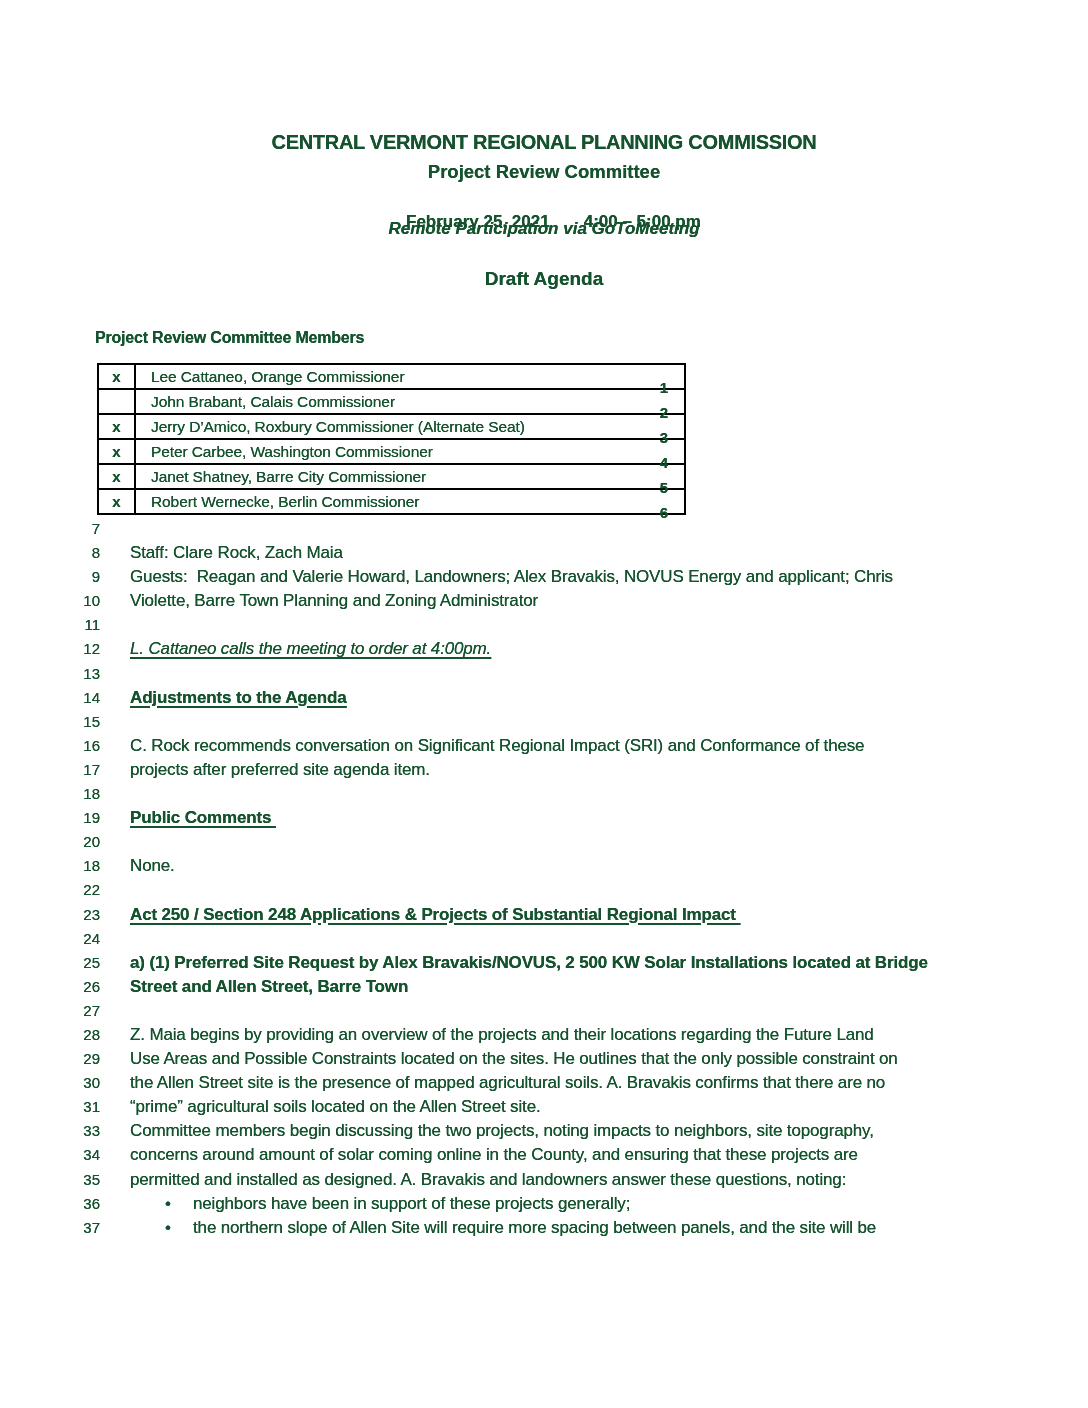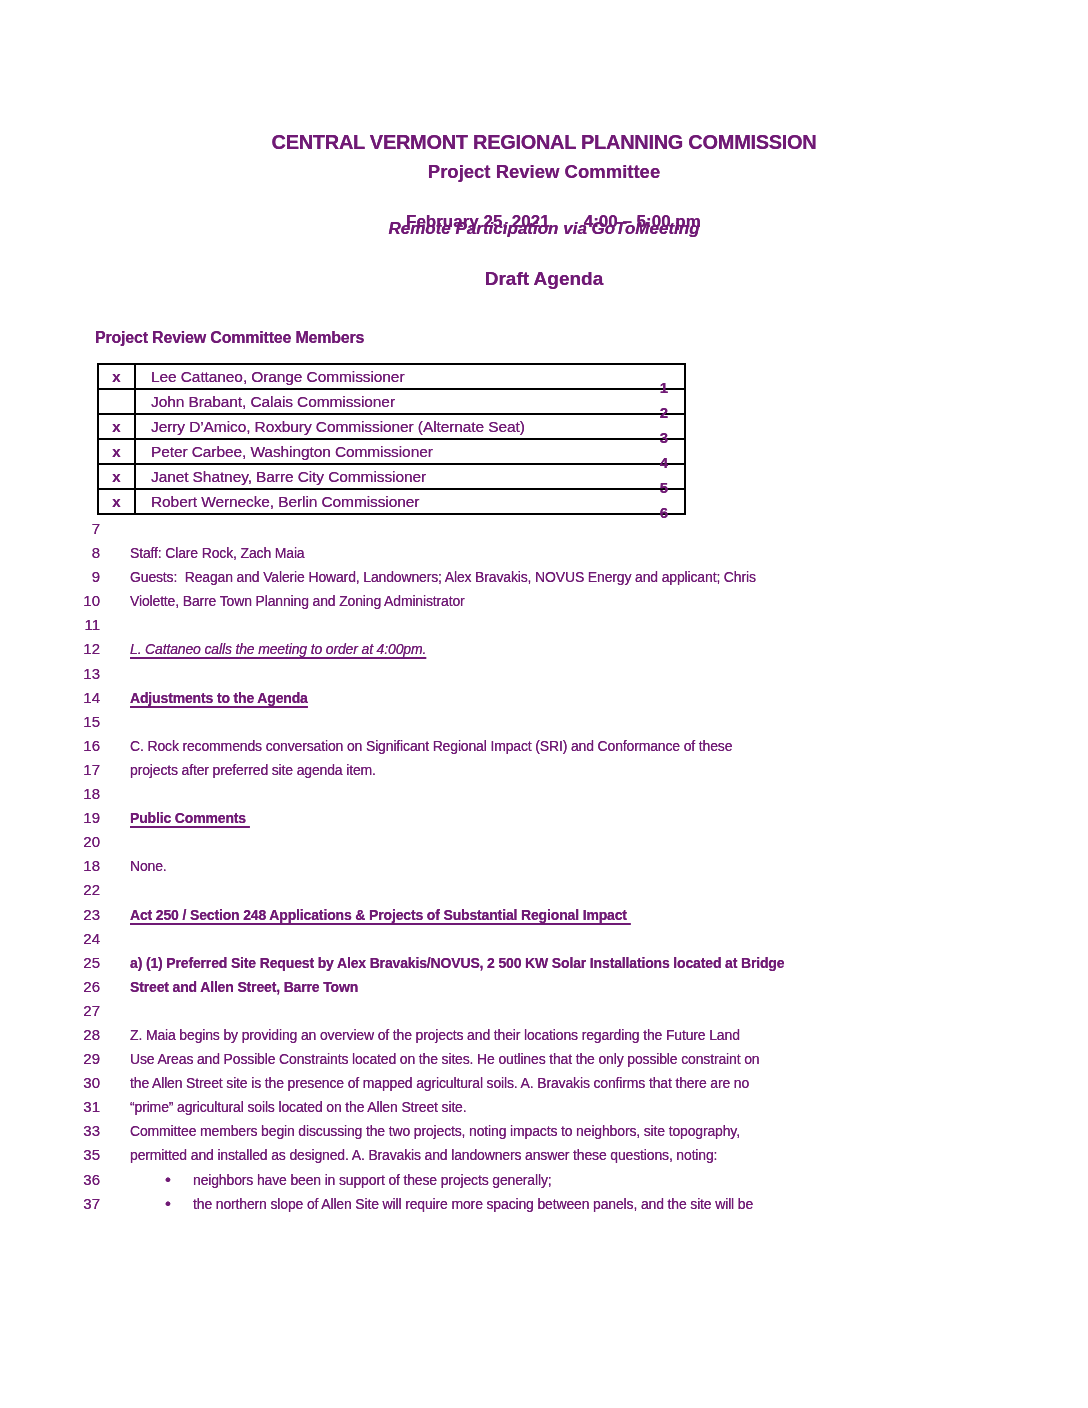--- a/index.html
+++ b/index.html
@@ -1,21 +1,21 @@
 <!DOCTYPE html>
 <html><head>
 <meta charset="utf-8">
 <style>
   html,body{margin:0;padding:0;background:#e8e8e8;}
   .page{
     position:relative;
     width:1088px;height:1408px;
     background:#ffffff;
     font-family:"Liberation Sans", sans-serif;
-    color:#701a75;
+    color:#14532d;
     overflow:hidden;
     text-shadow:0 0 0.5px currentColor; 
   }
   
   .hline{position:absolute;left:0;width:100%;text-align:center;font-weight:700;white-space:pre;}
   .h-org{top:131px;font-size:20px;letter-spacing:-0.3px;}
   .h-com{top:161px;font-size:18.5px;}
   .h-dt{top:192px;font-size:17px;}
   .h-dt .time{margin-left:34px;text-align:right;}
   .h-mode{top:219px;font-size:17px;font-style:italic;}
@@ -43,21 +43,21 @@
     position:absolute;right:16px;bottom:-7px;z-index:2;
     font-size:15px;font-weight:700;line-height:1;
   }
   
   .lines{position:absolute;top:517px;left:0;width:1060px;}
   .ln{position:relative;height:24.1px;line-height:24.1px;padding-left:130px;box-sizing:border-box;}
   .lnum{
     position:absolute;left:0;top:0;width:100px;
     text-align:right;font-size:15px;line-height:24.1px;
   }
-  .lt{font-size:14px;letter-spacing:-0.15px;white-space:pre;}
+  .lt{font-size:17px;letter-spacing:-0.15px;white-space:pre;}
   .lt.b{font-weight:700;}
   .lt.u-b{font-weight:700;text-decoration:underline;text-decoration-thickness:1.5px;text-underline-offset:3px;}
   .lt.u-it{font-style:italic;text-decoration:underline;text-decoration-thickness:1.5px;text-underline-offset:3px;}
   .bullet{display:inline-block;margin-left:35px;width:28px;font-size:17px;}
 </style>
 </head>
 <body>
 
 <div class="page">
 
@@ -124,18 +124,19 @@
     <div class="ln"><span class="lnum">23</span><span class="lt u-b">Act 250 / Section 248 Applications &amp; Projects of Substantial Regional Impact </span></div>
     <div class="ln"><span class="lnum">24</span><span class="lt"></span></div>
     <div class="ln"><span class="lnum">25</span><span class="lt b">a) (1) Preferred Site Request by Alex Bravakis/NOVUS, 2 500 KW Solar Installations located at Bridge</span></div>
     <div class="ln"><span class="lnum">26</span><span class="lt b">Street and Allen Street, Barre Town</span></div>
     <div class="ln"><span class="lnum">27</span><span class="lt"></span></div>
     <div class="ln"><span class="lnum">28</span><span class="lt">Z. Maia begins by providing an overview of the projects and their locations regarding the Future Land</span></div>
     <div class="ln"><span class="lnum">29</span><span class="lt">Use Areas and Possible Constraints located on the sites. He outlines that the only possible constraint on</span></div>
     <div class="ln"><span class="lnum">30</span><span class="lt">the Allen Street site is the presence of mapped agricultural soils. A. Bravakis confirms that there are no</span></div>
     <div class="ln"><span class="lnum">31</span><span class="lt">“prime” agricultural soils located on the Allen Street site.</span></div>
     <div class="ln"><span class="lnum">33</span><span class="lt">Committee members begin discussing the two projects, noting impacts to neighbors, site topography,</span></div>
+    <div class="ln"><span class="lnum">34</span><span class="lt">concerns around amount of solar coming online in the County, and ensuring that these projects are</span></div>
     <div class="ln"><span class="lnum">35</span><span class="lt">permitted and installed as designed. A. Bravakis and landowners answer these questions, noting:</span></div>
     <div class="ln"><span class="lnum">36</span><span class="bullet">•</span><span class="lt">neighbors have been in support of these projects generally;</span></div>
     <div class="ln"><span class="lnum">37</span><span class="bullet">•</span><span class="lt">the northern slope of Allen Site will require more spacing between panels, and the site will be</span></div>
   </div>
 
 </div>
 
 </body></html>

